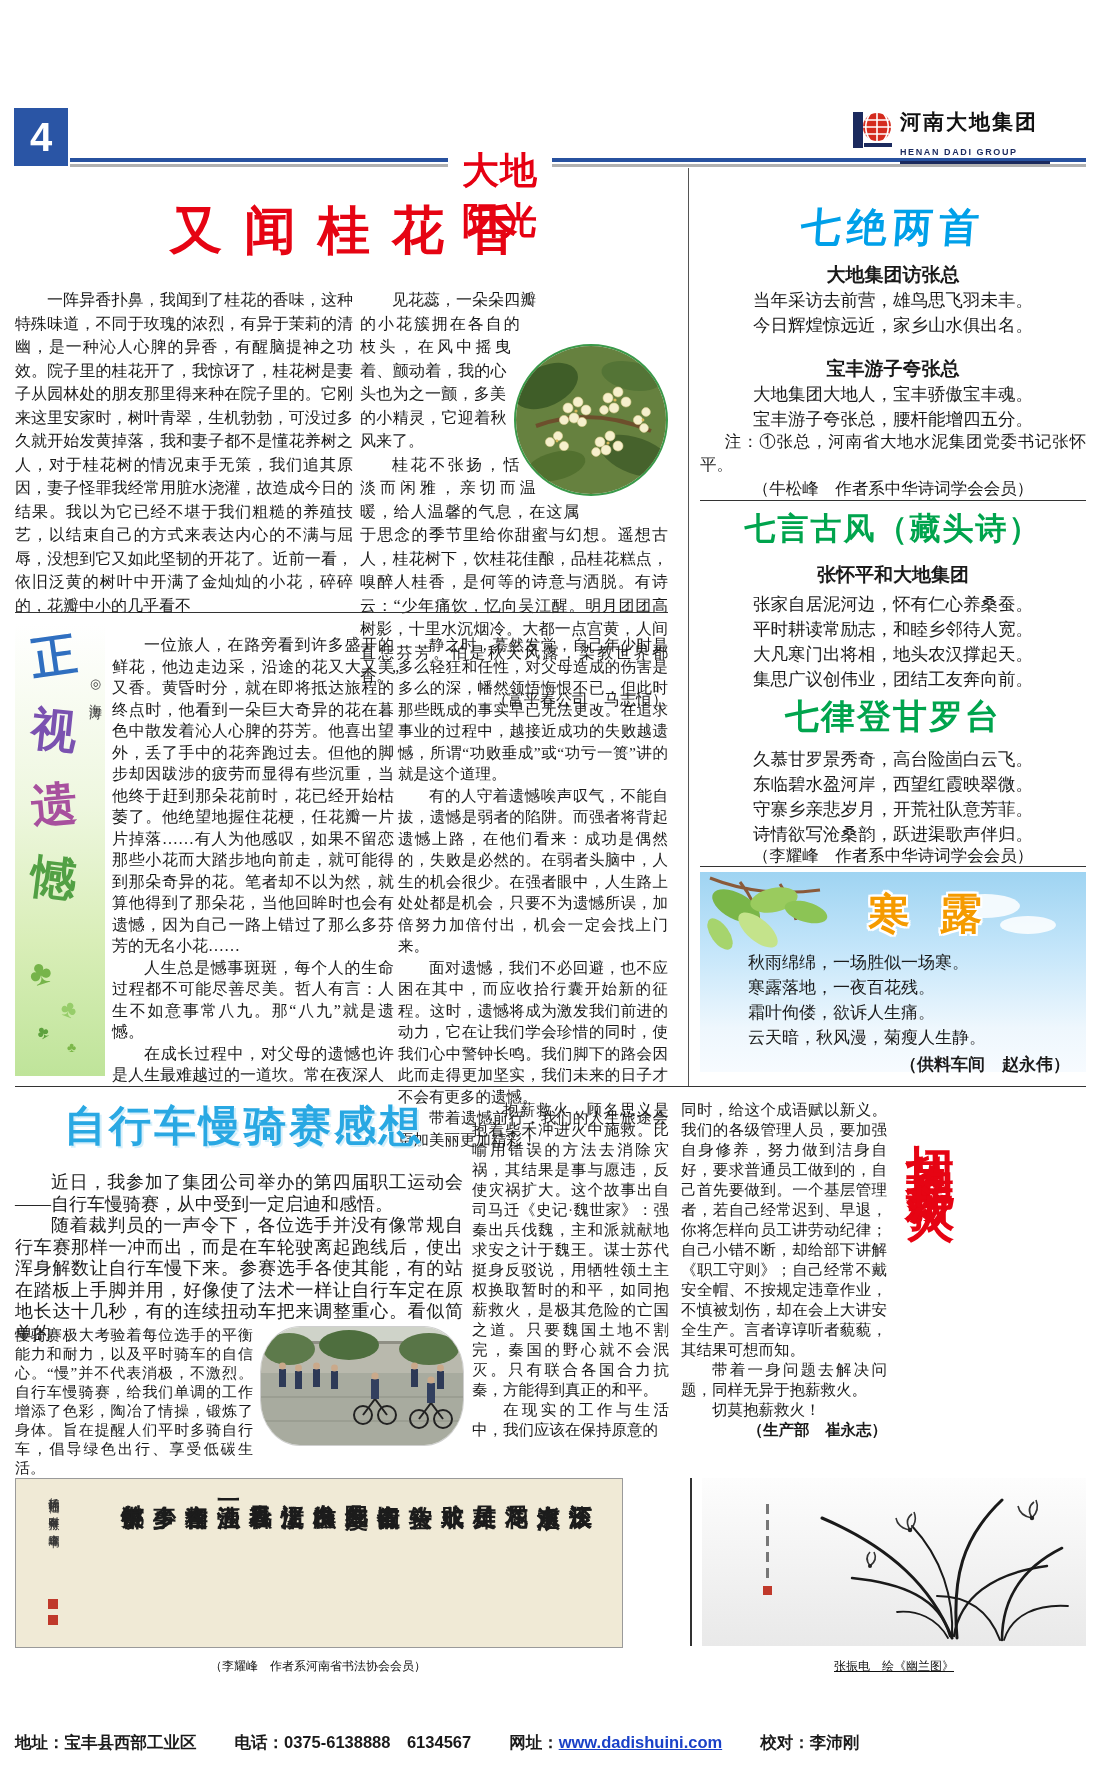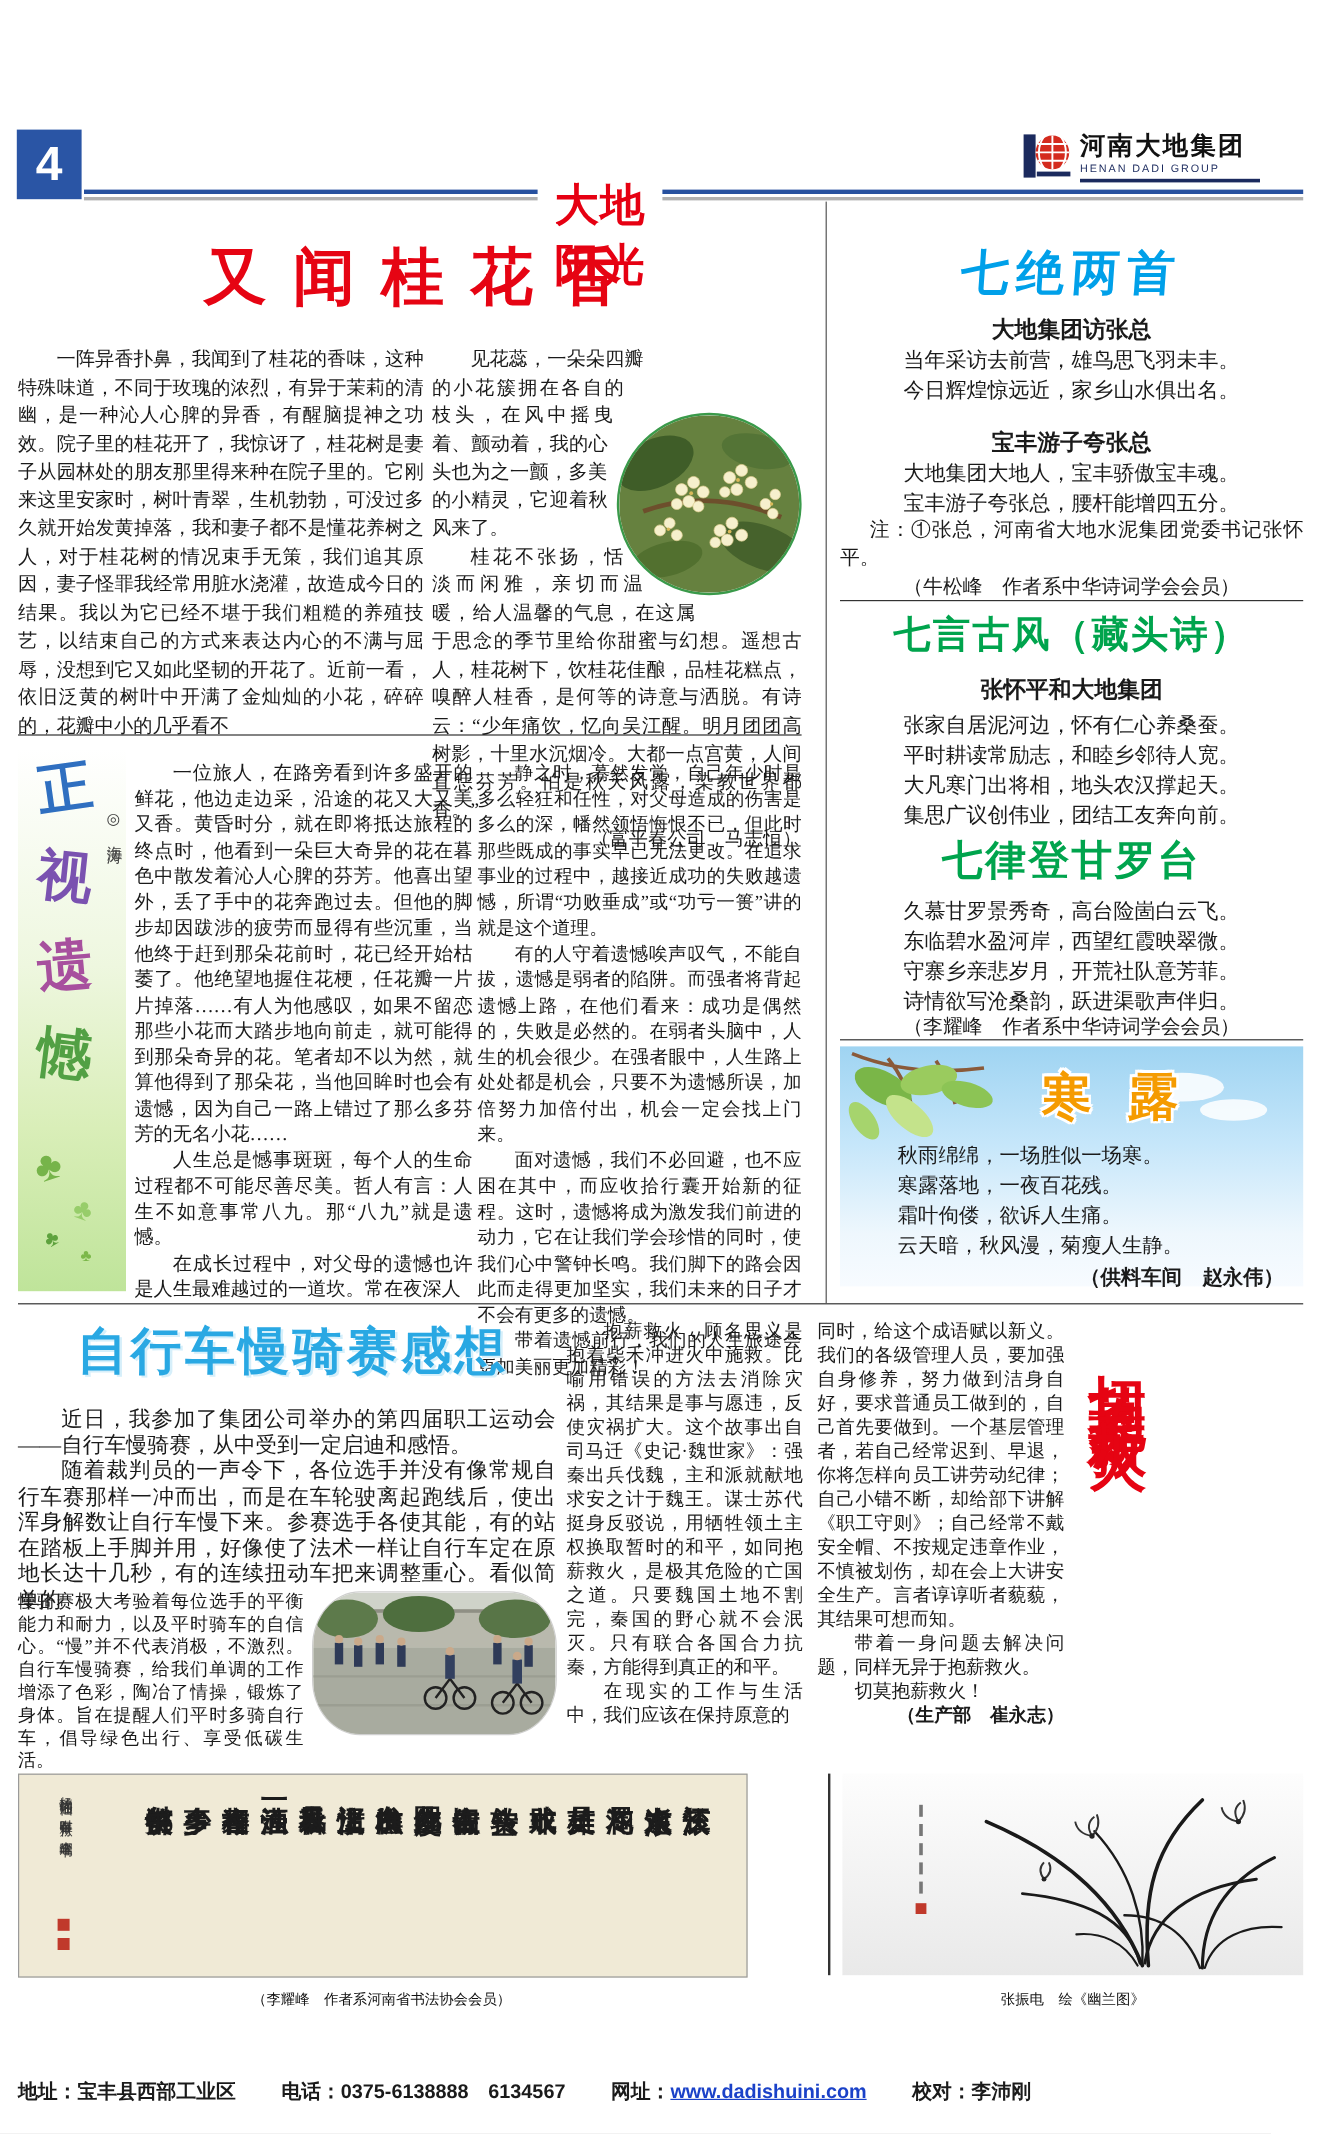--- a/index.html
+++ b/index.html
@@ -14,21 +14,21 @@
   
   .pagenum{left:14px;top:108px;width:54px;height:58px;background:#2a55a5;color:#fff;
            font-weight:bold;font-size:40px;line-height:58px;text-align:center;}
   .hdr-rule{height:9px;background:linear-gradient(#27519f 0 4px,#ffffff 4px 6px,#b0b0b0 6px 9px);}
   .hdr-rule-left{left:70px;top:158px;width:378px;}
   .hdr-rule-right{left:552px;top:158px;width:534px;}
   .hdr-title{left:444px;top:146px;width:112px;font-weight:bold;font-size:37px;color:#e60012;letter-spacing:1px;}
   .logo{left:852px;top:110px;width:240px;display:flex;align-items:flex-start;gap:6px;}
   .logo-texts{display:flex;flex-direction:column;}
   .logo-cn{font-weight:bold;font-size:21px;color:#111;line-height:24px;letter-spacing:2px;}
-  .logo-en{font-size:9px;color:#1b2a5e;font-weight:normal;letter-spacing:1.6px;line-height:12px;}
+  .logo-en{font-size:9px;color:#1b2a5e;font-weight:bold;letter-spacing:1.6px;line-height:12px;margin-top:12px;}
   .logo-bar{margin-top:3px;height:3px;background:#1b2a5e;width:150px;}
 
   
   .main-title{left:40px;top:196px;width:630px;text-align:center;font-weight:bold;font-size:52px;
               color:#e60413;letter-spacing:22px;}
   .m-col{font-size:16px;line-height:23.5px;}
   .m-col1{left:15px;top:288px;width:338px;}
   .m-col2{left:360px;top:288px;width:308px;}
   .flower-wrap{float:right;width:150px;height:148px;margin:56px 0 4px 8px;
                shape-outside:ellipse(50% 50% at 50% 50%);border-radius:50%;
@@ -93,21 +93,21 @@
   .callig-text{position:absolute;right:26px;top:8px;height:152px;writing-mode:vertical-rl;
                white-space:pre-line;font-weight:bold;font-size:23px;line-height:32px;color:#1c1c1c;
                font-family:"Liberation Serif","DejaVu Serif",serif;}
   .callig-sign{position:absolute;left:30px;top:10px;height:140px;writing-mode:vertical-rl;
                font-size:11px;color:#333;letter-spacing:1px;}
   .seal{position:absolute;width:10px;height:10px;background:#c0392b;}
   .img-divider{left:690px;top:1478px;width:2px;height:168px;background:#333;}
   .orchid{left:702px;top:1478px;width:384px;height:168px;background:linear-gradient(#fdfdfd,#e9e9e9);}
   .caption{top:1658px;font-size:12px;color:#111;}
   .caption-left{left:15px;width:606px;}
-  .caption-right{left:702px;width:384px;}
+  .caption-right{left:702px;width:384px;text-decoration:underline;}
 
   
   .footer{left:15px;top:1732px;width:1071px;display:flex;gap:38px;
           font-weight:bold;font-size:16.5px;font-family:"Liberation Sans","DejaVu Sans",sans-serif;}
   .footer a{color:#1a41c8;}
 </style>
 </head>
 <body>
 
 <div id="page">

